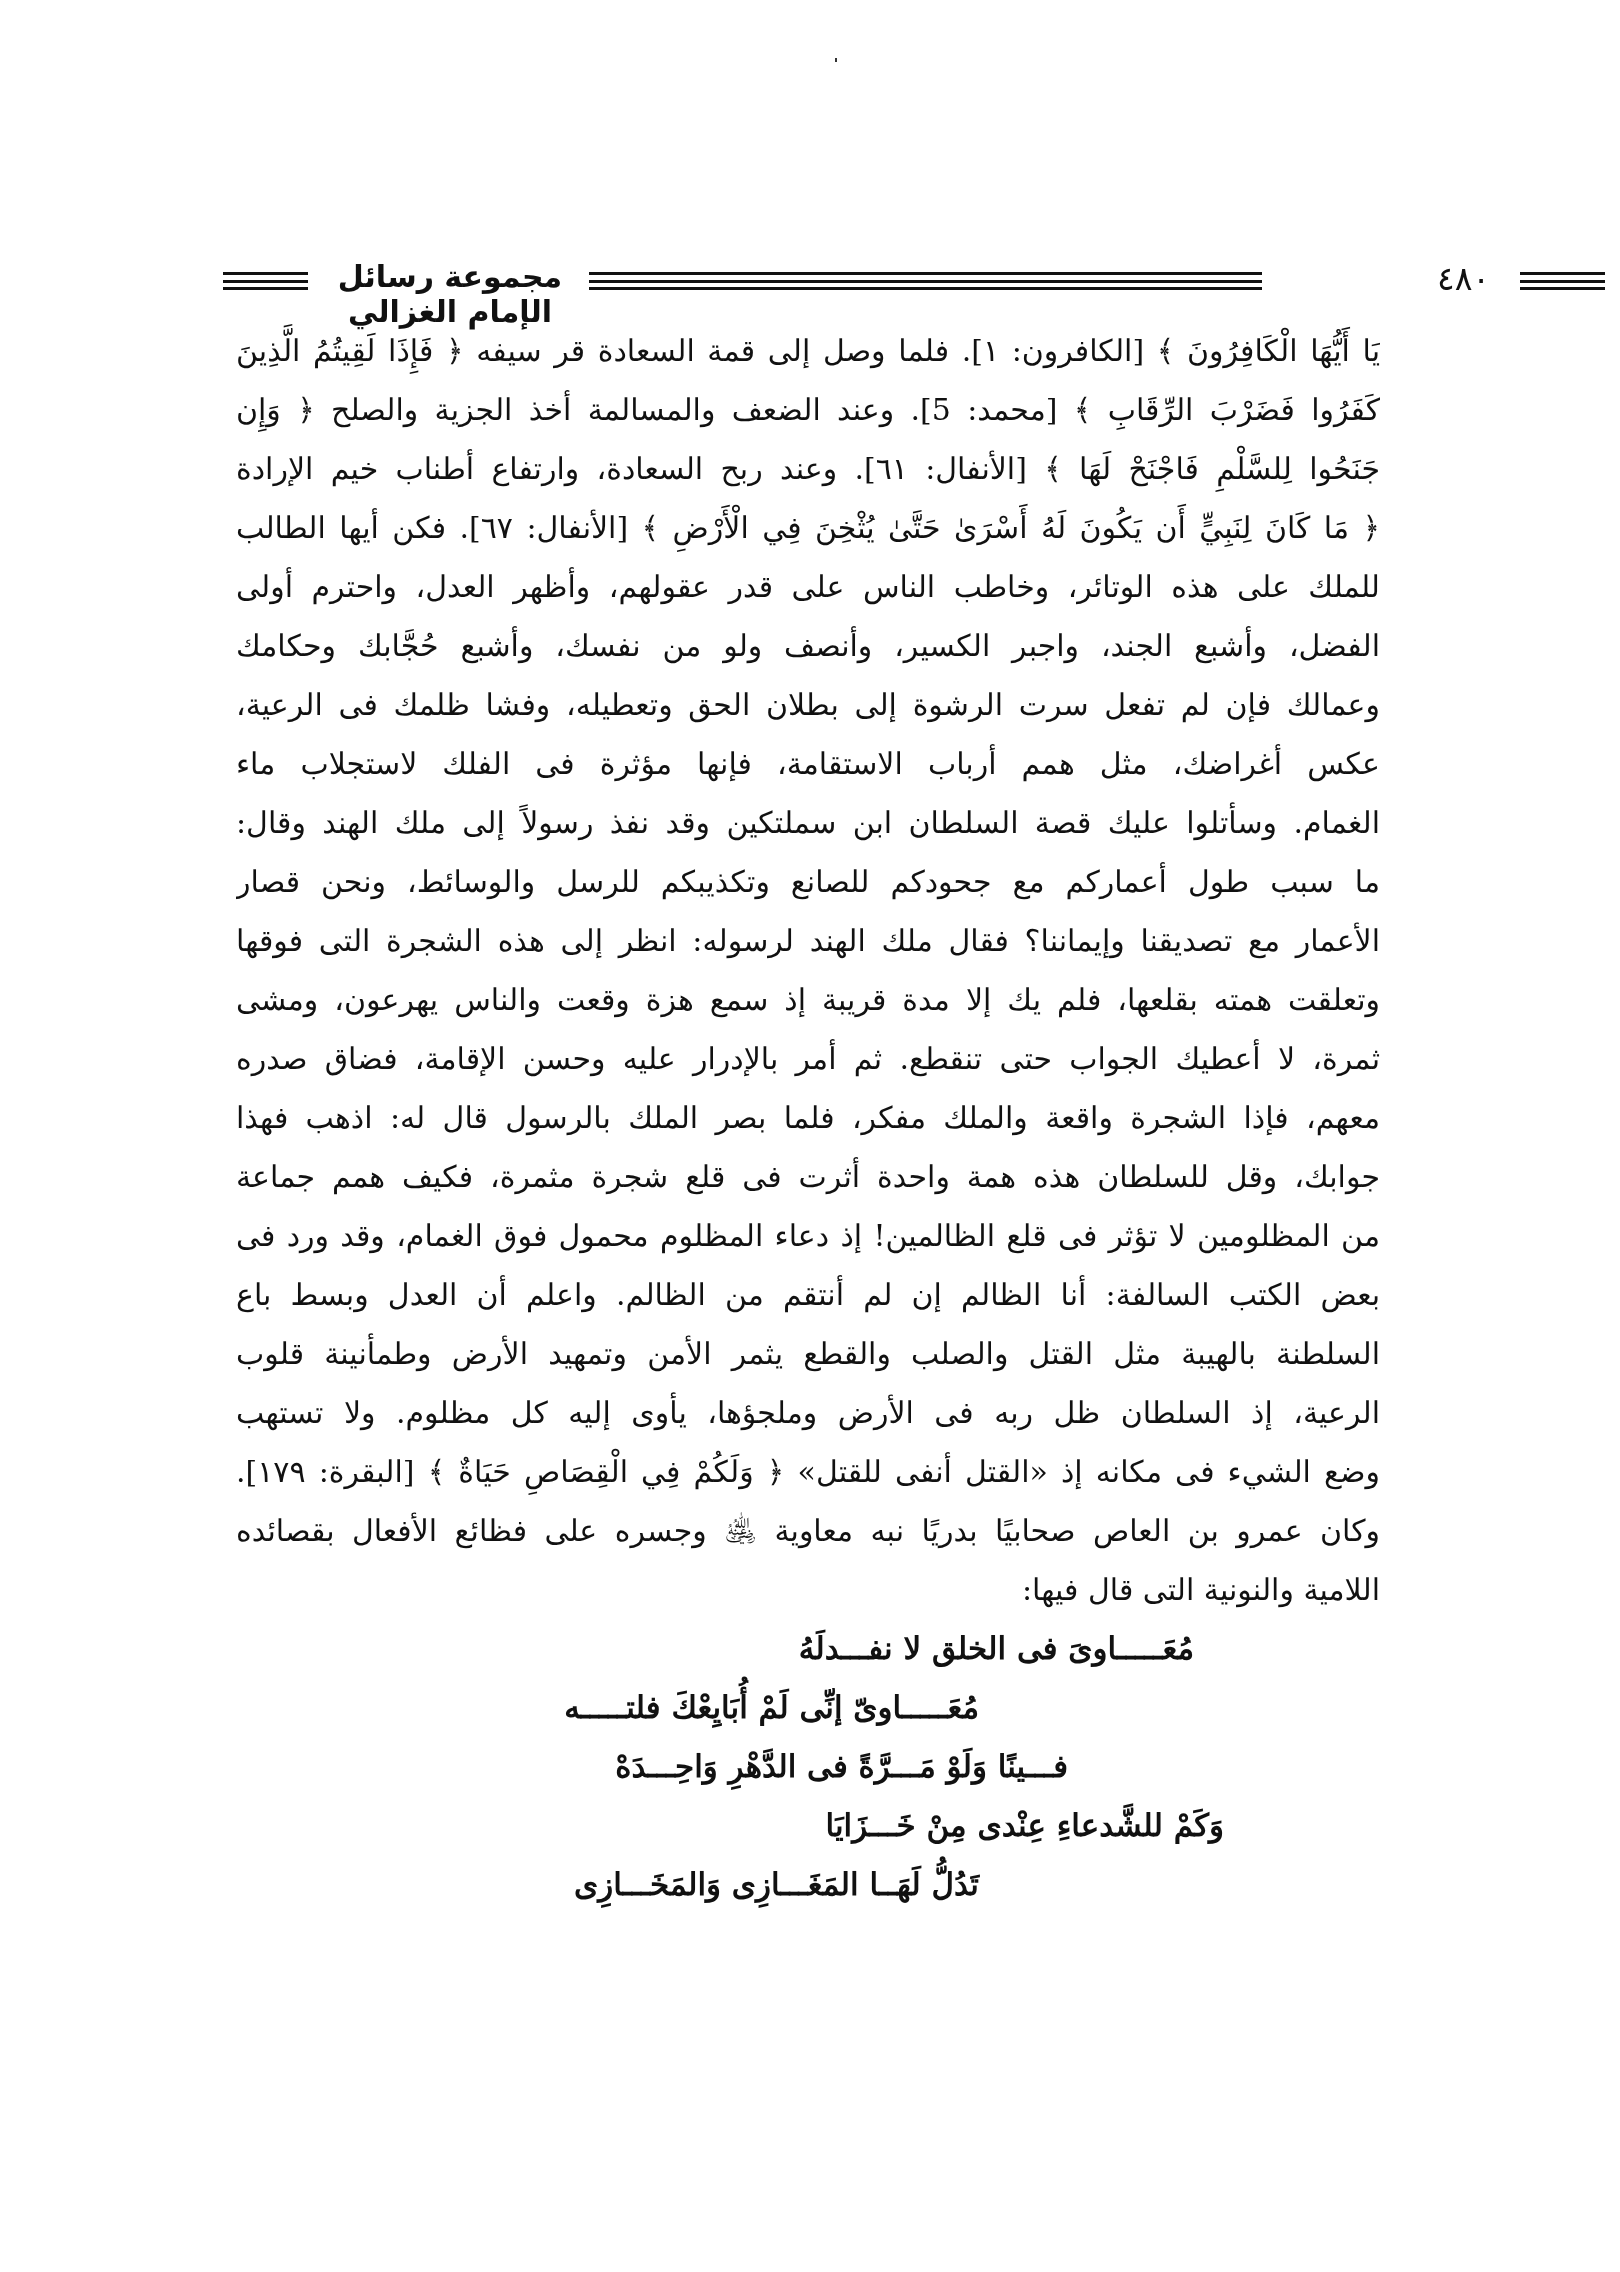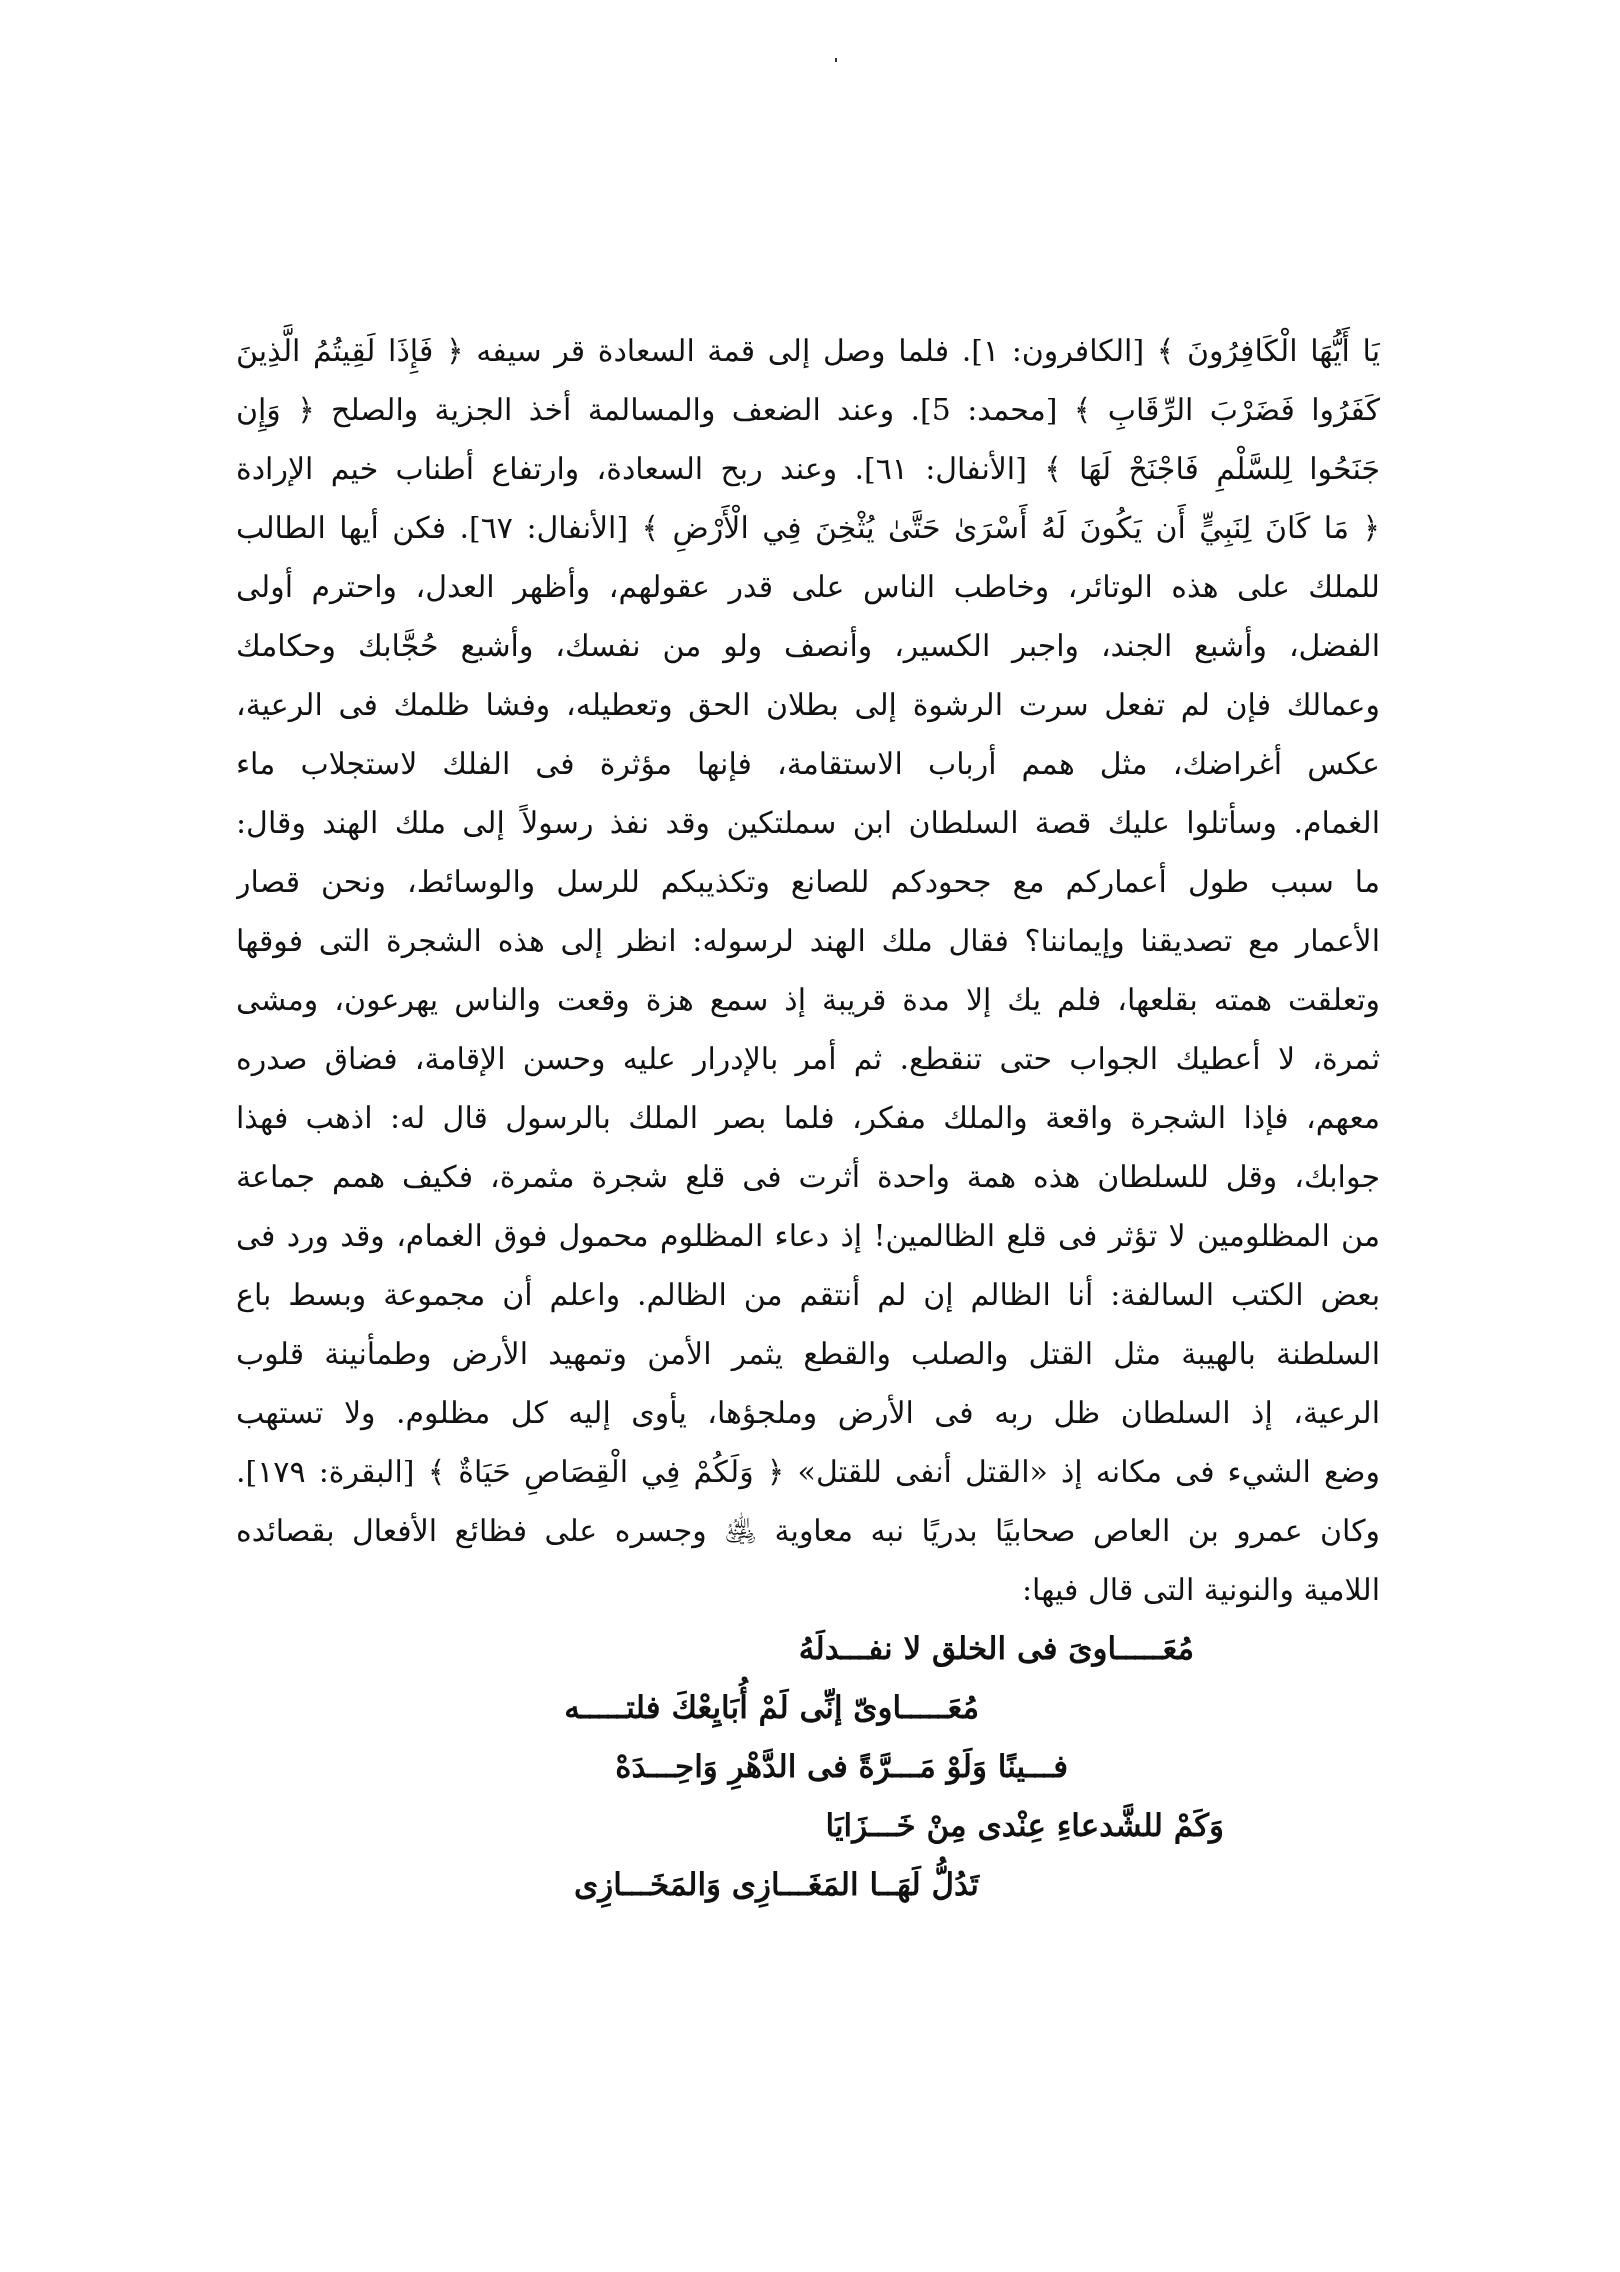--- a/index.html
+++ b/index.html
@@ -30,39 +30,58 @@
   .poem-row.p3 { padding-right: 312px; }
   .poem-row.p4 { padding-right: 156px; }
   .poem-row.p5 { padding-right: 401px; }
 </style>
 </head>
 <body>
 
 <div class="page">
   <div class="speck"></div>
 
+  <div class="header">
+    <div class="rule rule-left">
+        <div class="line l1"></div>
+        <div class="line l2"></div>
+        <div class="line l3"></div>
+      </div>
+    <div class="header-title">مجموعة رسائل الإمام الغزالي</div>
+    <div class="rule rule-mid">
+        <div class="line l1"></div>
+        <div class="line l2"></div>
+        <div class="line l3"></div>
+      </div>
+    <div class="page-number">٤٨٠</div>
+    <div class="rule rule-right">
+        <div class="line l1"></div>
+        <div class="line l2"></div>
+        <div class="line l3"></div>
+      </div>
+  </div>
 
   <div class="content">
     <div class="line-row quran-line">يَا أَيُّهَا الْكَافِرُونَ ﴾ [الكافرون: ١]. فلما وصل إلى قمة السعادة قر سيفه ﴿ فَإِذَا لَقِيتُمُ الَّذِينَ</div>
     <div class="line-row">كَفَرُوا فَضَرْبَ الرِّقَابِ ﴾ [محمد: 5]. وعند الضعف والمسالمة أخذ الجزية والصلح ﴿ وَإِن</div>
     <div class="line-row">جَنَحُوا لِلسَّلْمِ فَاجْنَحْ لَهَا ﴾ [الأنفال: ٦١]. وعند ربح السعادة، وارتفاع أطناب خيم الإرادة</div>
     <div class="line-row">﴿ مَا كَانَ لِنَبِيٍّ أَن يَكُونَ لَهُ أَسْرَىٰ حَتَّىٰ يُثْخِنَ فِي الْأَرْضِ ﴾ [الأنفال: ٦٧]. فكن أيها الطالب</div>
     <div class="line-row">للملك على هذه الوتائر، وخاطب الناس على قدر عقولهم، وأظهر العدل، واحترم أولى</div>
     <div class="line-row">الفضل، وأشبع الجند، واجبر الكسير، وأنصف ولو من نفسك، وأشبع حُجَّابك وحكامك</div>
     <div class="line-row">وعمالك فإن لم تفعل سرت الرشوة إلى بطلان الحق وتعطيله، وفشا ظلمك فى الرعية،</div>
     <div class="line-row">عكس أغراضك، مثل همم أرباب الاستقامة، فإنها مؤثرة فى الفلك لاستجلاب ماء</div>
     <div class="line-row">الغمام. وسأتلوا عليك قصة السلطان ابن سملتكين وقد نفذ رسولاً إلى ملك الهند وقال:</div>
     <div class="line-row">ما سبب طول أعماركم مع جحودكم للصانع وتكذيبكم للرسل والوسائط، ونحن قصار</div>
     <div class="line-row">الأعمار مع تصديقنا وإيماننا؟ فقال ملك الهند لرسوله: انظر إلى هذه الشجرة التى فوقها</div>
     <div class="line-row">وتعلقت همته بقلعها، فلم يك إلا مدة قريبة إذ سمع هزة وقعت والناس يهرعون، ومشى</div>
     <div class="line-row">ثمرة، لا أعطيك الجواب حتى تنقطع. ثم أمر بالإدرار عليه وحسن الإقامة، فضاق صدره</div>
     <div class="line-row">معهم، فإذا الشجرة واقعة والملك مفكر، فلما بصر الملك بالرسول قال له: اذهب فهذا</div>
     <div class="line-row">جوابك، وقل للسلطان هذه همة واحدة أثرت فى قلع شجرة مثمرة، فكيف همم جماعة</div>
     <div class="line-row">من المظلومين لا تؤثر فى قلع الظالمين! إذ دعاء المظلوم محمول فوق الغمام، وقد ورد فى</div>
-    <div class="line-row">بعض الكتب السالفة: أنا الظالم إن لم أنتقم من الظالم. واعلم أن مجموعة وبسط باع</div>
+    <div class="line-row">بعض الكتب السالفة: أنا الظالم إن لم أنتقم من الظالم. واعلم أن العدل وبسط باع</div>
     <div class="line-row">السلطنة بالهيبة مثل القتل والصلب والقطع يثمر الأمن وتمهيد الأرض وطمأنينة قلوب</div>
     <div class="line-row">الرعية، إذ السلطان ظل ربه فى الأرض وملجؤها، يأوى إليه كل مظلوم. ولا تستهب</div>
     <div class="line-row">وضع الشيء فى مكانه إذ «القتل أنفى للقتل» ﴿ وَلَكُمْ فِي الْقِصَاصِ حَيَاةٌ ﴾ [البقرة: ١٧٩].</div>
     <div class="line-row">وكان عمرو بن العاص صحابيًا بدريًا نبه معاوية ﵁ وجسره على فظائع الأفعال بقصائده</div>
     <div class="line-row last">اللامية والنونية التى قال فيها:</div>
 
     <div>
       <div class="poem-row p1">مُعَـــــاوىَ فى الخلق لا نفـــدلَهُ</div>
       <div class="poem-row p2">مُعَـــــاوىّ إنِّى لَمْ أُبَايِعْكَ فلتـــــه</div>
       <div class="poem-row p3">فـــينًا وَلَوْ مَـــرَّةً فى الدَّهْرِ وَاحِـــدَهْ</div>

